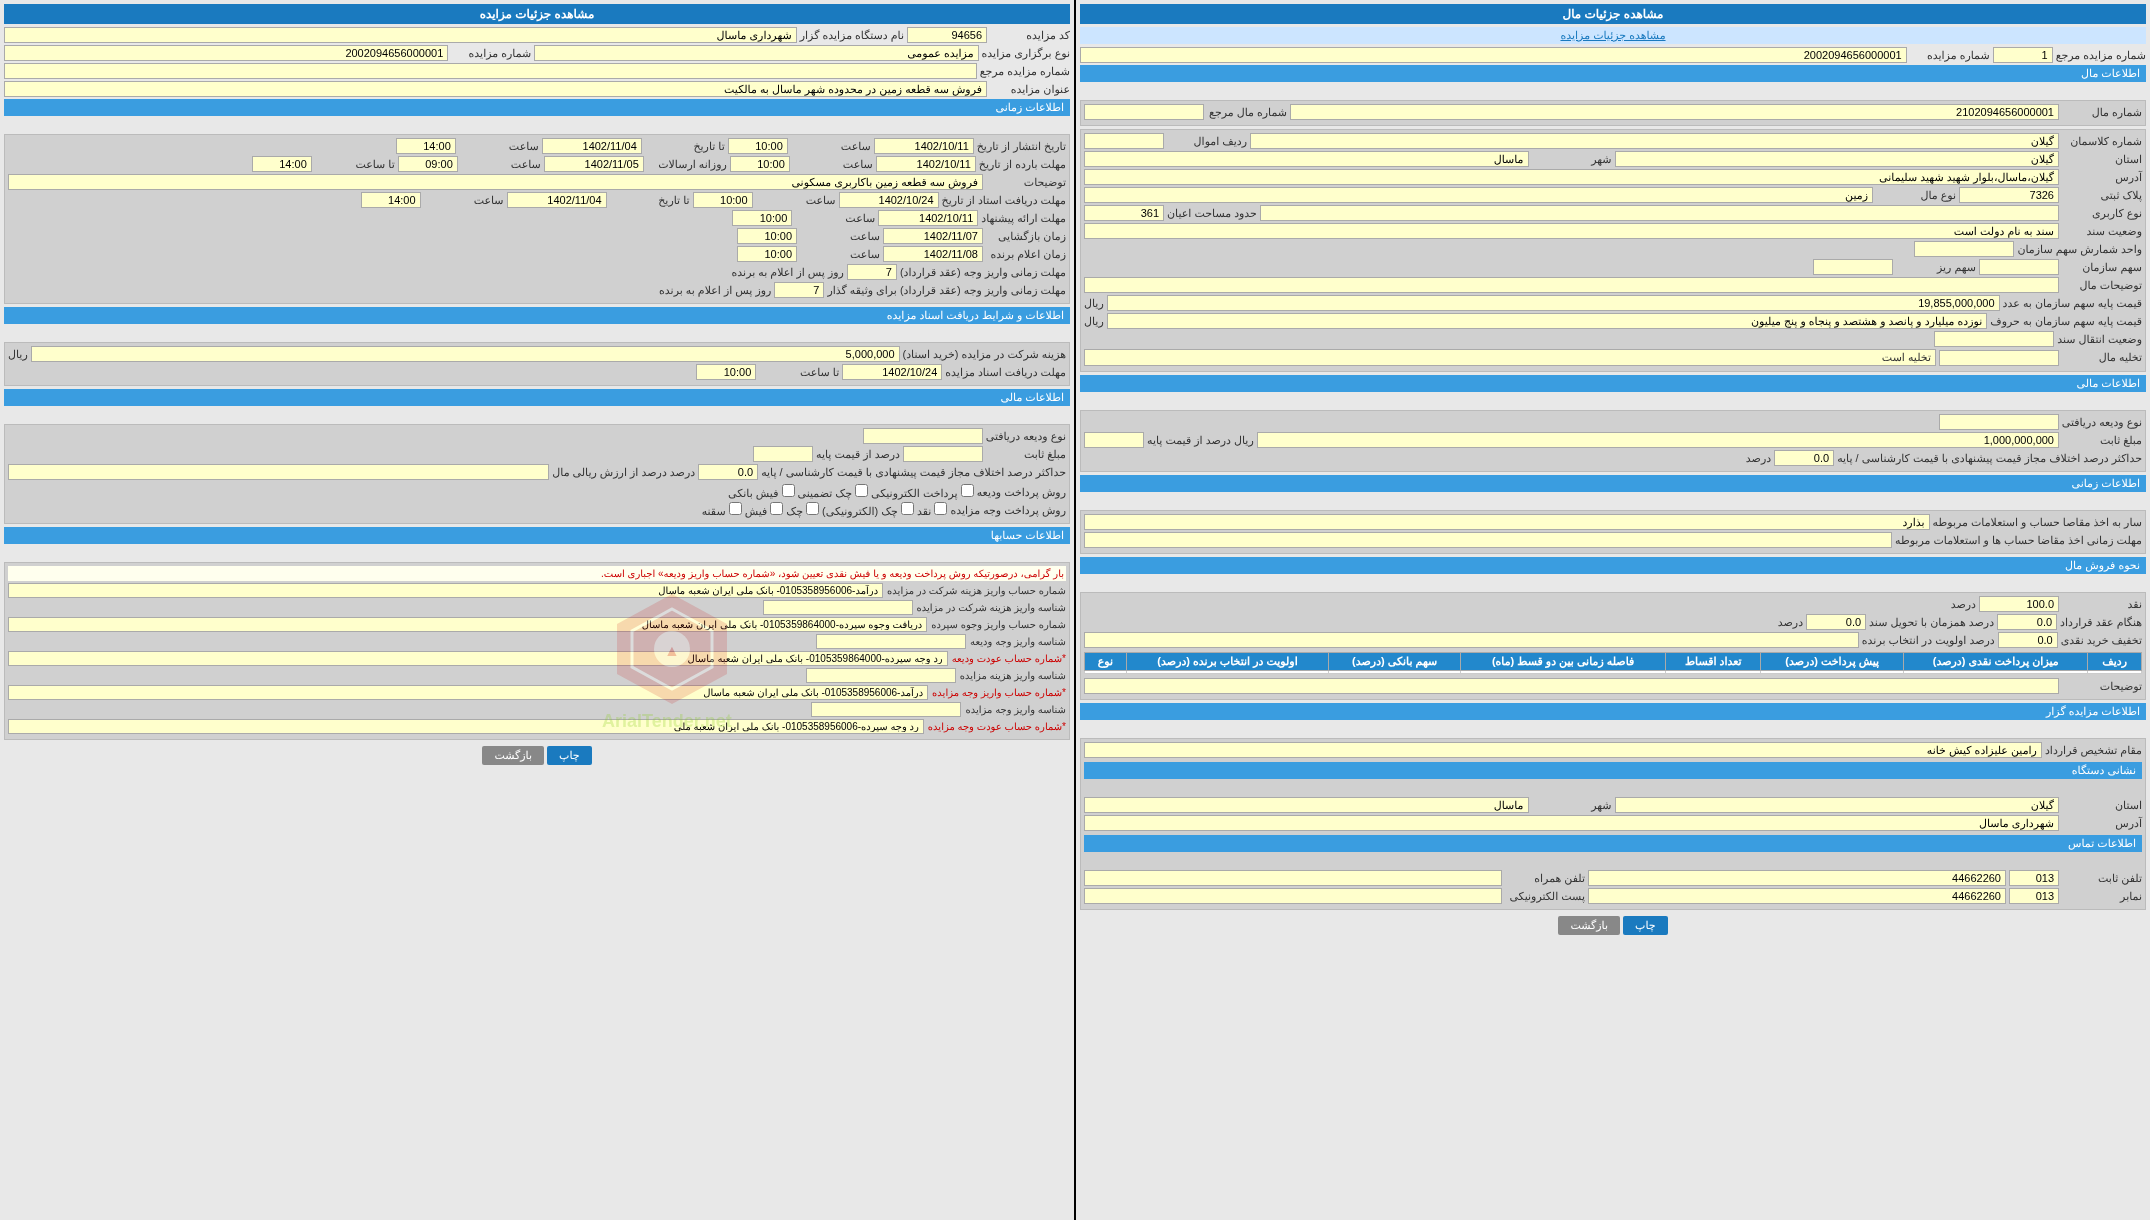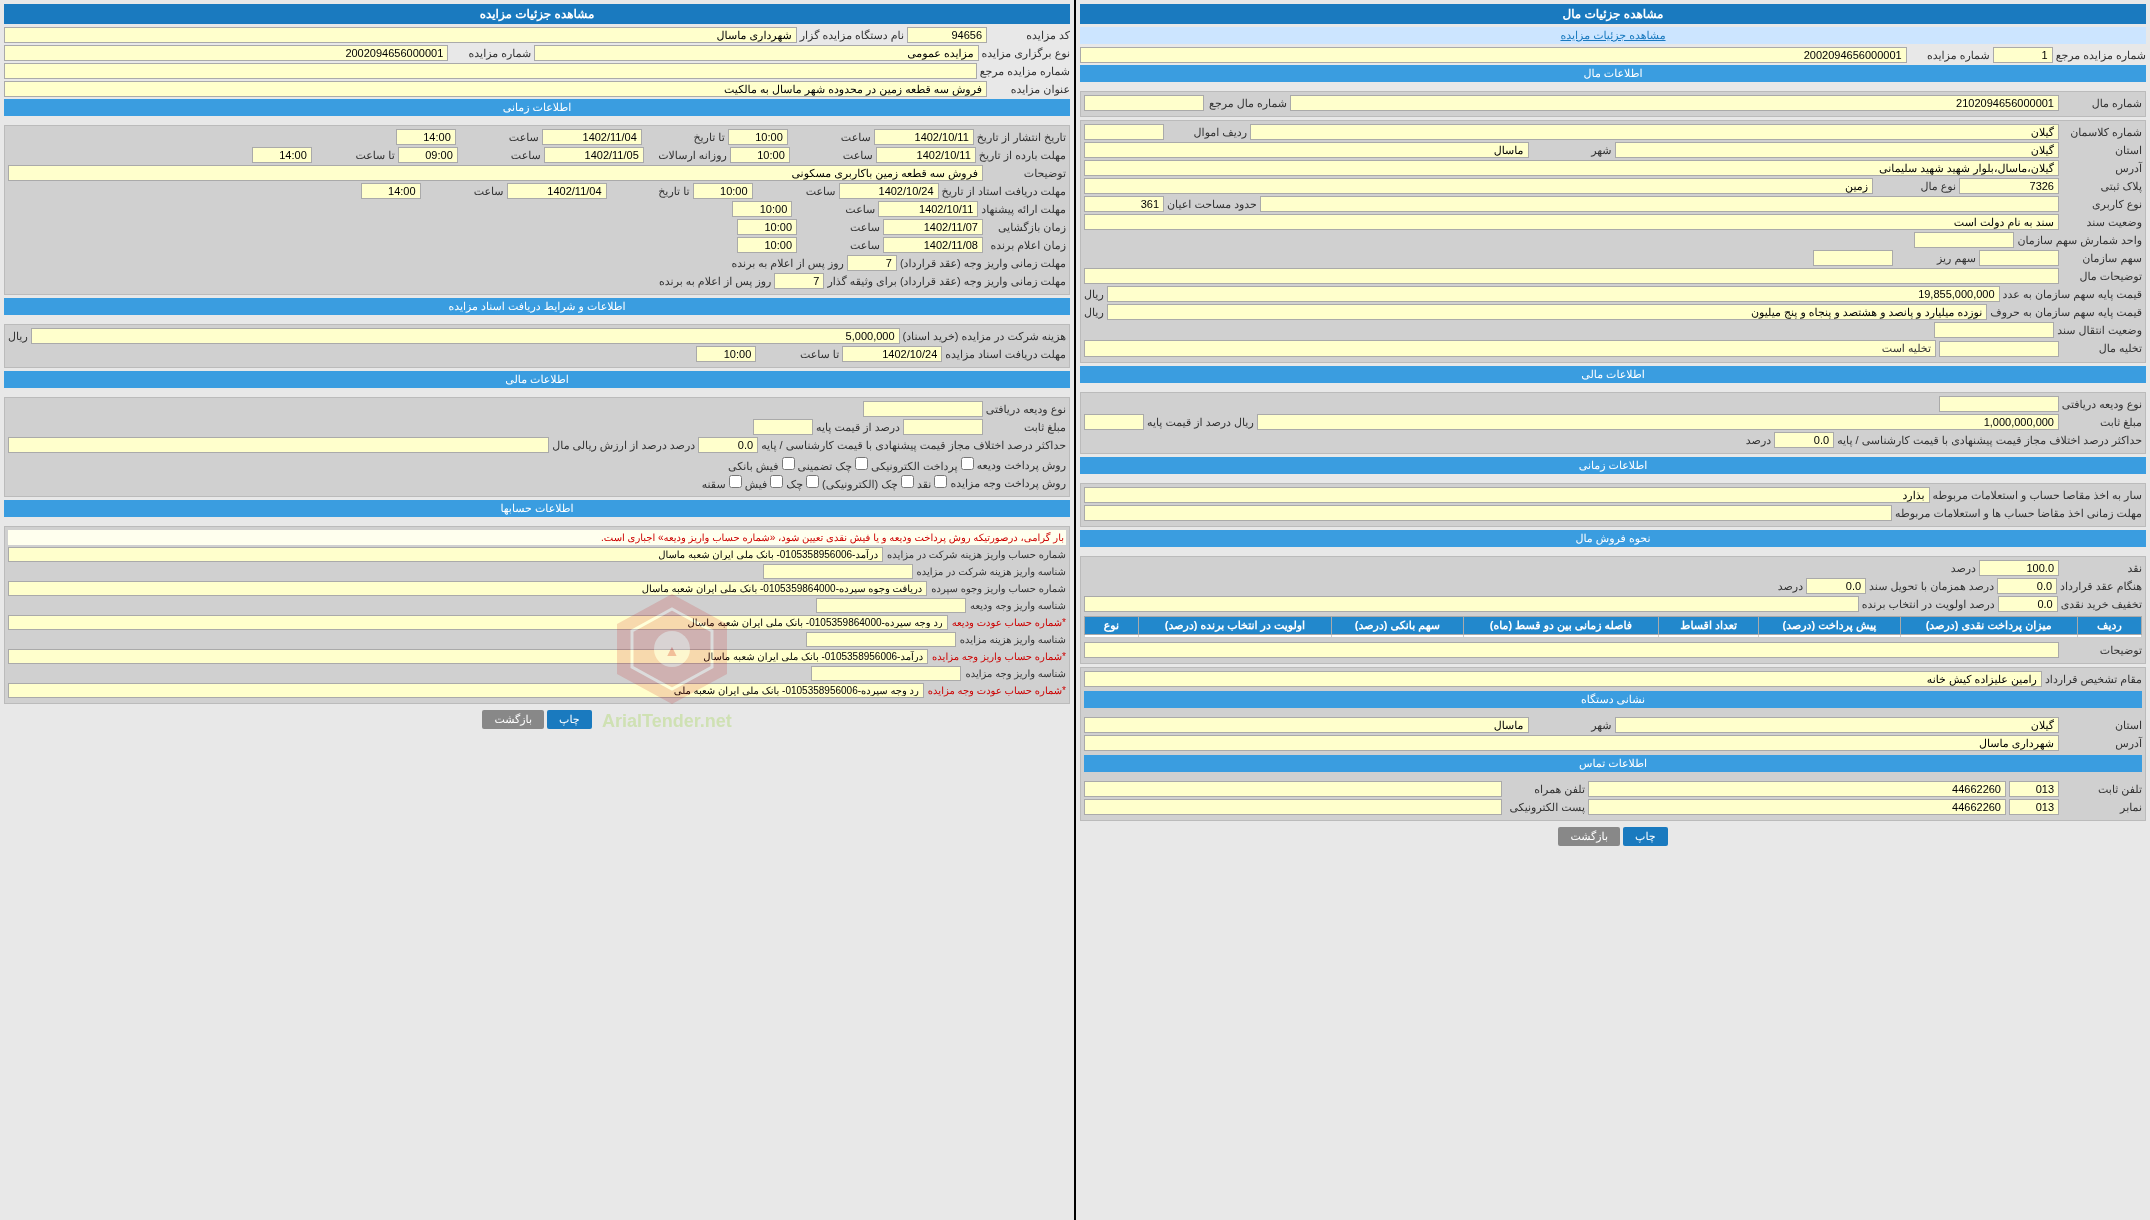--- a/index.html
+++ b/index.html
@@ -22,24 +22,24 @@
       color: #fff;
       text-align: center;
       padding: 3px 6px;
       font-weight: bold;
       font-size: 12px;
       margin-bottom: 3px;
     }
     .sub-header {
       background: #3a9de0;
       color: #fff;
-      text-align: center;
+      text-align: right;
       padding: 2px 6px;
       font-size: 11px;
-      margin-bottom: 9px;
+      margin-bottom: 18px;
     }
     .link-header {
       background: #cce5ff;
       color: #1a7abf;
       text-align: center;
       padding: 2px 6px;
       font-size: 11px;
       margin-bottom: 3px;
       cursor: pointer;
       text-decoration: underline;
@@ -112,21 +112,21 @@
     }
     .table-like {
       width: 100%;
       border-collapse: collapse;
       font-size: 11px;
     }
     .table-like th {
       background: #2288cc;
       color: #fff;
       border: 1px solid #aaa;
-      padding: 2px 16px;
+      padding: 2px 8px;
       text-align: center;
     }
     .table-like td {
       background: #fff;
       border: 1px solid #ccc;
       padding: 1px 4px;
       text-align: center;
     }
     .info-text {
       font-size: 10px;
@@ -342,20 +342,21 @@
           </tr>
         </tbody>
       </table>
     </div>
     <div class="form-row" style="margin-top:4px;">
       <span class="form-label">توضیحات</span>
       <input class="form-input" style="">
     </div>
   </div>
 
+  <div class="sub-header">اطلاعات مزایده گزار</div>
   <div class="section-block">
     <div class="form-row">
       <span class="form-label">مقام تشخیص قرارداد</span>
       <input class="form-input" value="رامین علیزاده کیش خانه" style="">
     </div>
     <div class="sub-header" style="margin-top:4px;">نشانی دستگاه</div>
     <div class="form-row">
       <span class="form-label">استان</span>
       <input class="form-input" value="گیلان" style="">
       <span class="form-label">شهر</span>

